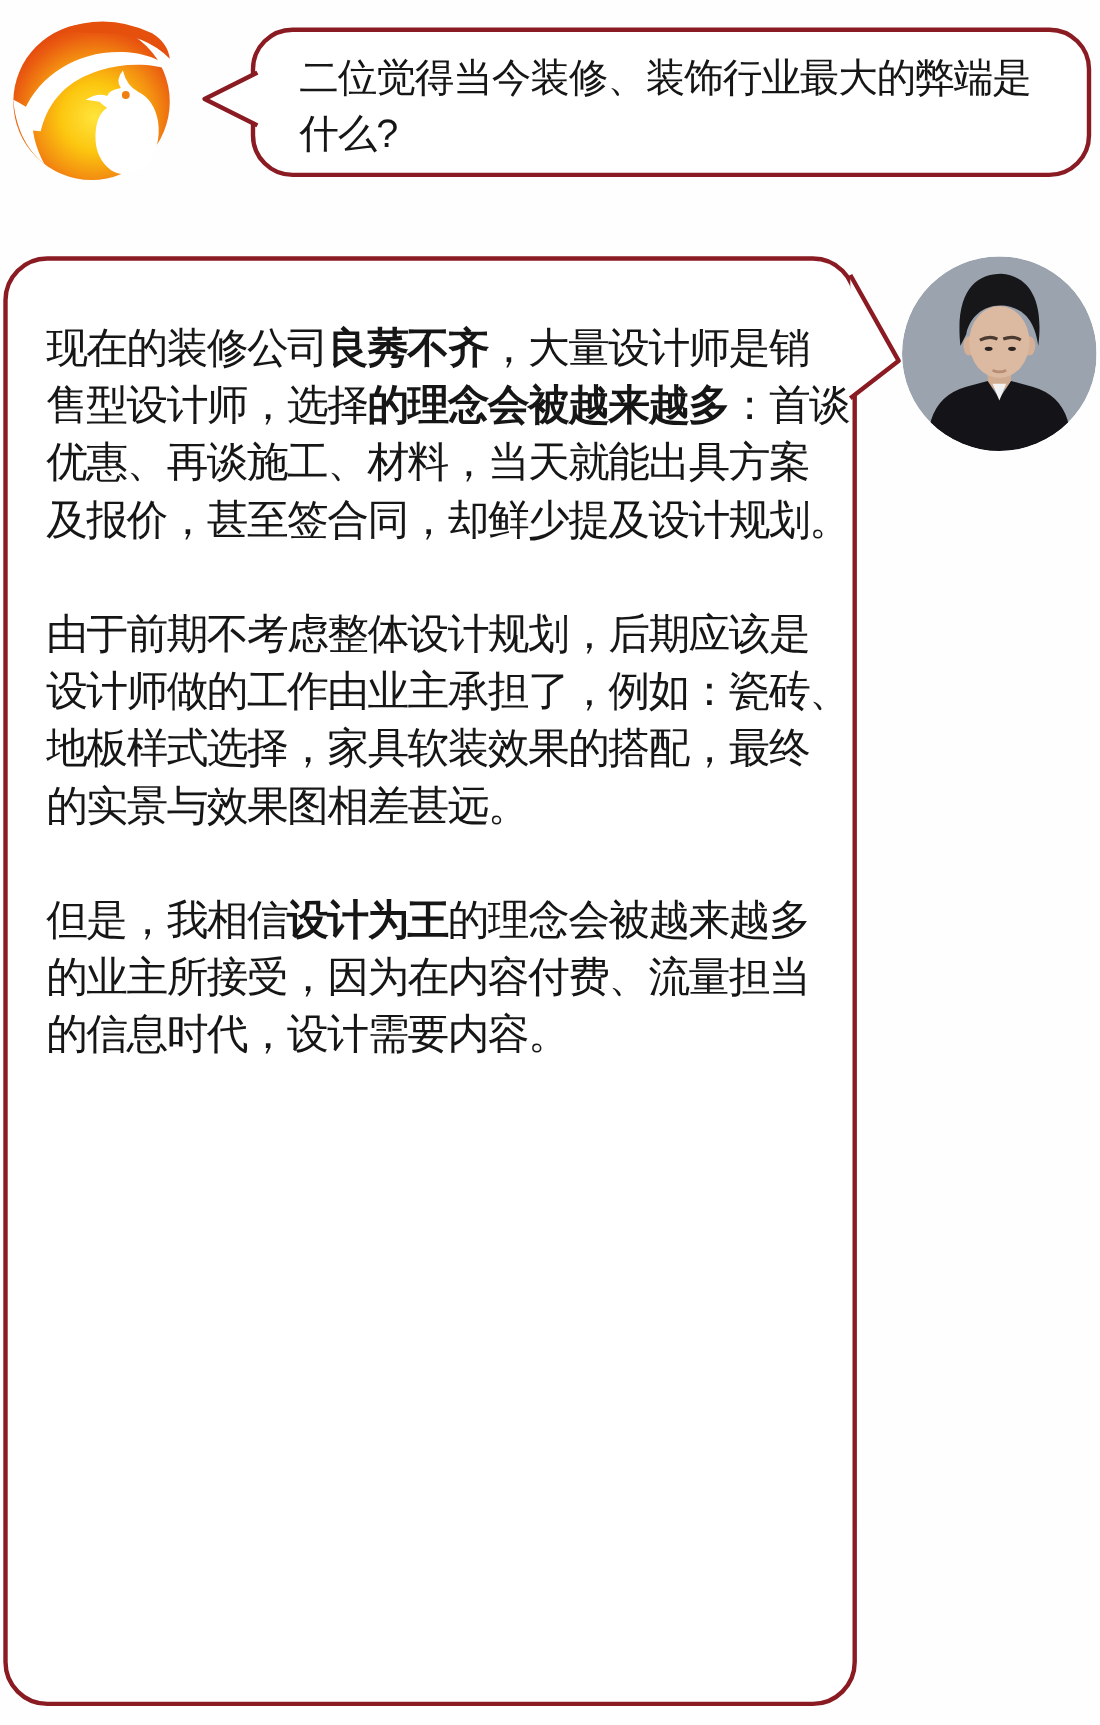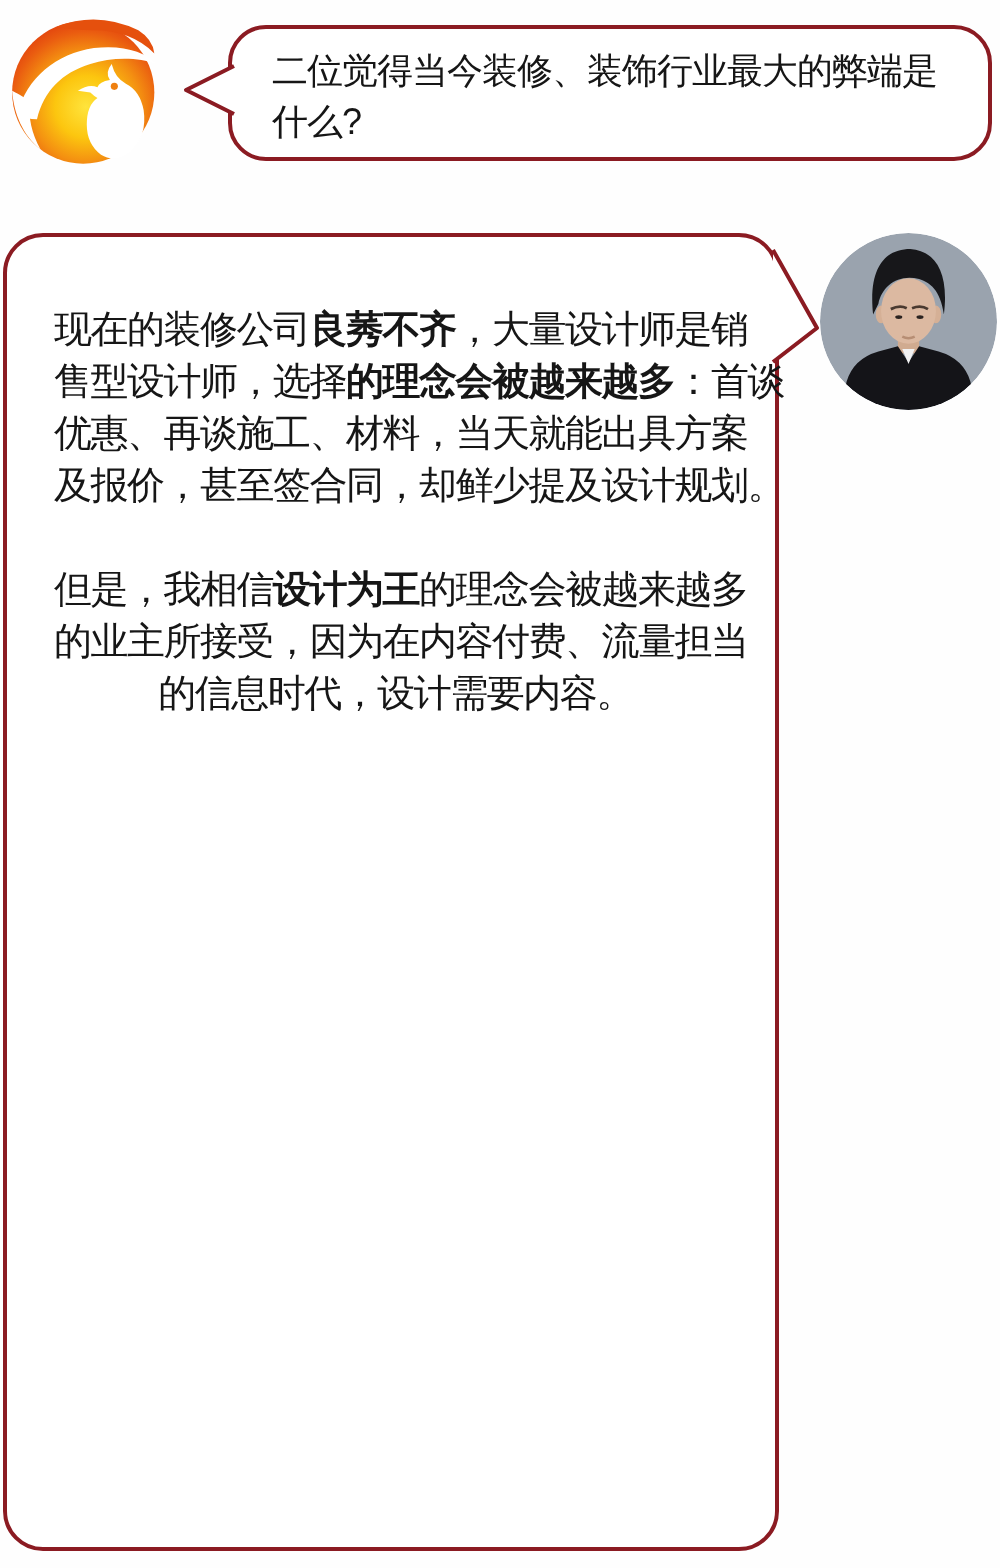--- a/index.html
+++ b/index.html
@@ -20,21 +20,21 @@
     padding:16px 28px 0 40px;font-size:36px;line-height:51px;
     letter-spacing:-1px;white-space:pre;font-weight:400;
   }
   #answer-bubble{
     left:3px;top:233px;width:776px;height:1318px;border-radius:40px;
   }
   #answer-text{
     padding:54px 26px 0 35px;font-size:38px;line-height:52px;
     letter-spacing:-1.5px;white-space:pre;
   }
-  #answer-text p{margin:12px;text-align:center;}
+  #answer-text p{margin:0;}
   #answer-text p + p{margin-top:52px;}
   .bold{font-weight:700;}
   .tail{position:absolute;overflow:visible;}
   #logo{position:absolute;left:5px;top:7px;width:160px;height:164px;}
   #avatar{
     position:absolute;left:820px;top:233px;width:177px;height:177px;
     border-radius:50%;overflow:hidden;
   }
 </style>
 </head>
@@ -64,21 +64,24 @@
 </div>
 <svg class="tail" style="left:182px;top:64px;" width="54" height="52" viewBox="0 0 54 52">
   <polygon points="52,2 4,26 52,50" fill="#ffffff"></polygon>
   <path d="M52,2 L4,26 L52,50" fill="none" stroke="#8b1b22" stroke-width="4" stroke-linejoin="round"></path>
 </svg>
 
 <div class="bubble" id="answer-bubble">
   <div id="answer-text"><p><span>现在的装修公司</span><span class="bold">良莠不齐</span><span>，大量设计师是销
 售型设计师，选择</span><span class="bold">的理念会被越来越多</span><span>：首谈
 优惠、再谈施工、材料，当天就能出具方案
-及报价，甚至签合同，却鲜少提及设计规划。</span></p><p><span>但是，我相信</span><span class="bold">设计为王</span><span>的理念会被越来越多
+及报价，甚至签合同，却鲜少提及设计规划。</span></p><p><span>由于前期不考虑整体设计规划，后期应该是
+设计师做的工作由业主承担了，例如：瓷砖、
+地板样式选择，家具软装效果的搭配，最终
+的实景与效果图相差甚远。</span></p><p><span>但是，我相信</span><span class="bold">设计为王</span><span>的理念会被越来越多
 的业主所接受，因为在内容付费、流量担当
 的信息时代，设计需要内容。</span></p></div>
 </div>
 <svg class="tail" style="left:771px;top:248px;" width="52" height="116" viewBox="0 0 52 116">
   <polygon points="2,2 46,80 2,114" fill="#ffffff"></polygon>
   <path d="M2,2 L46,80 L2,114" fill="none" stroke="#8b1b22" stroke-width="4" stroke-linejoin="round"></path>
 </svg>
 
 <div id="avatar">
   <svg width="177" height="177" viewBox="0 0 100 100">

